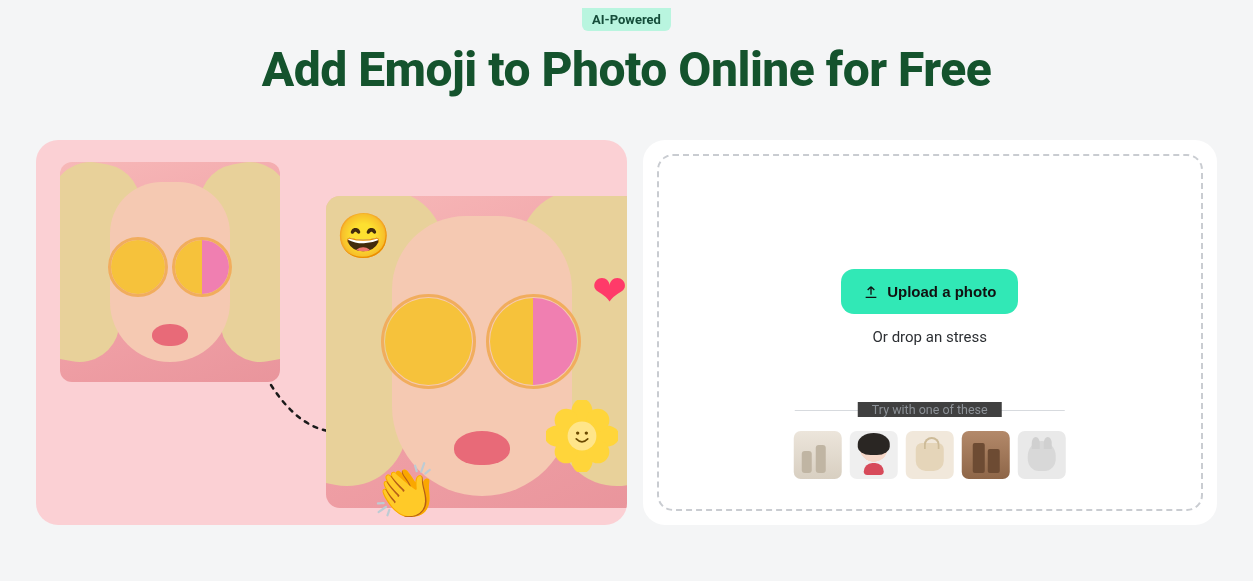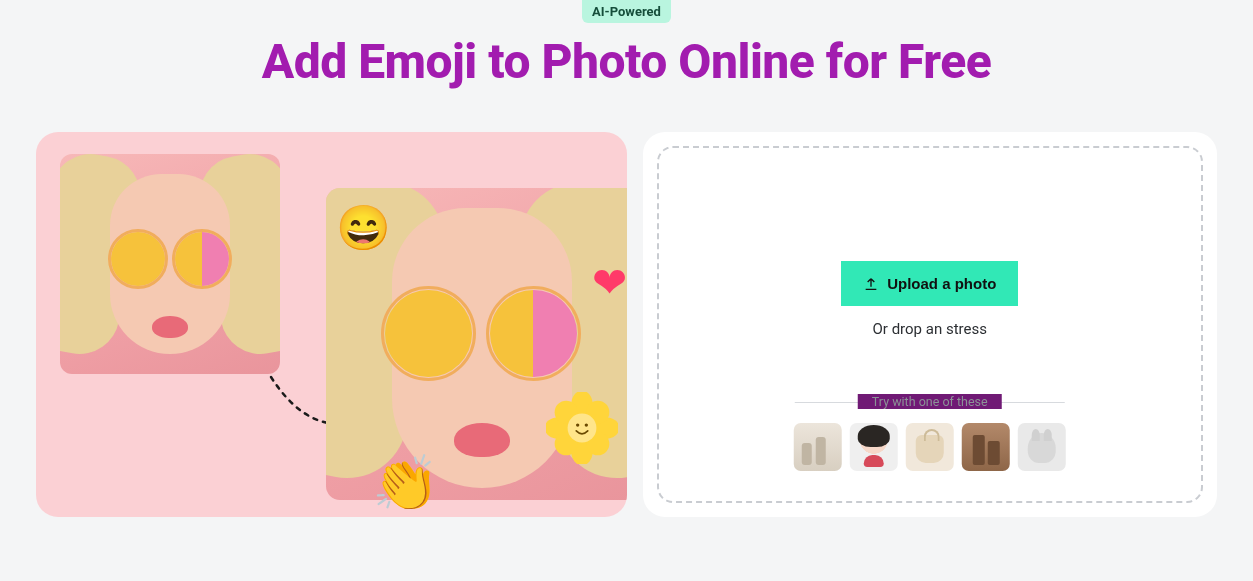--- a/index.html
+++ b/index.html
@@ -3,34 +3,34 @@
 <meta charset="utf-8">
 <style>
   * { box-sizing: border-box; margin: 0; padding: 0; }
   body {
     font-family: -apple-system, BlinkMacSystemFont, "Segoe UI", Roboto, Helvetica, Arial, sans-serif;
     background: #f4f5f6;
     width: 1253px;
     height: 581px;
     overflow: hidden;
   }
-  .hero { text-align: center; padding-top: 0; }
+  .hero { text-align: center; padding-top: 8px; }
   .badge {
     display: inline-block;
     background: #b9f5df;
     color: #154d3a;
     font-weight: 700;
     font-size: 13px;
     padding: 4px 10px;
     border-radius: 0 0 6px 6px;
   }
   .title {
     font-size: 48px;
     font-weight: 800;
-    color: #a21caf;
+    color: #14532d;
     margin-top: 10px;
     letter-spacing: -0.5px;
   }
   .subtitle {
     font-size: 18px;
     color: #575a5f;
     margin-top: 24px;
   }
   .panels {
     display: flex;
@@ -125,21 +125,21 @@
     display: flex;
     flex-direction: column;
     align-items: center;
     justify-content: center;
   }
   .upload-area { margin-top: -50px; display:flex; flex-direction:column; align-items:center;}
   .upload-btn {
     background: #31e8b6;
     color: #111;
     border: none;
-    border-radius: 0;
+    border-radius: 13px;
     padding: 14px 22px;
     font-size: 15px;
     font-weight: 600;
     display: inline-flex;
     align-items: center;
     gap: 8px;
     cursor: pointer;
   }
   .upload-btn svg { width:16px; height:16px; stroke:#111; stroke-width:2; fill:none; }
   .drop-text { margin-top: 14px; font-size:15px; color:#2c2f33; }
@@ -149,21 +149,21 @@
     bottom: 30px;
     left: 50%;
     transform: translateX(-50%);
     text-align: center;
     width: 100%;
   }
   .samples-label-row { position:relative; display:flex; align-items:center; justify-content:center; margin-bottom:14px;}
   .samples-label {
     font-size:12.5px;
     color:#8c9197;
-    background:#701a75;
+    background:#404040;
     padding:0 14px;
     z-index:1;
   }
   .samples-line {
     position:absolute;
     top:50%;
     height:1px;
     background:#d7dade;
     width:270px;
   }

